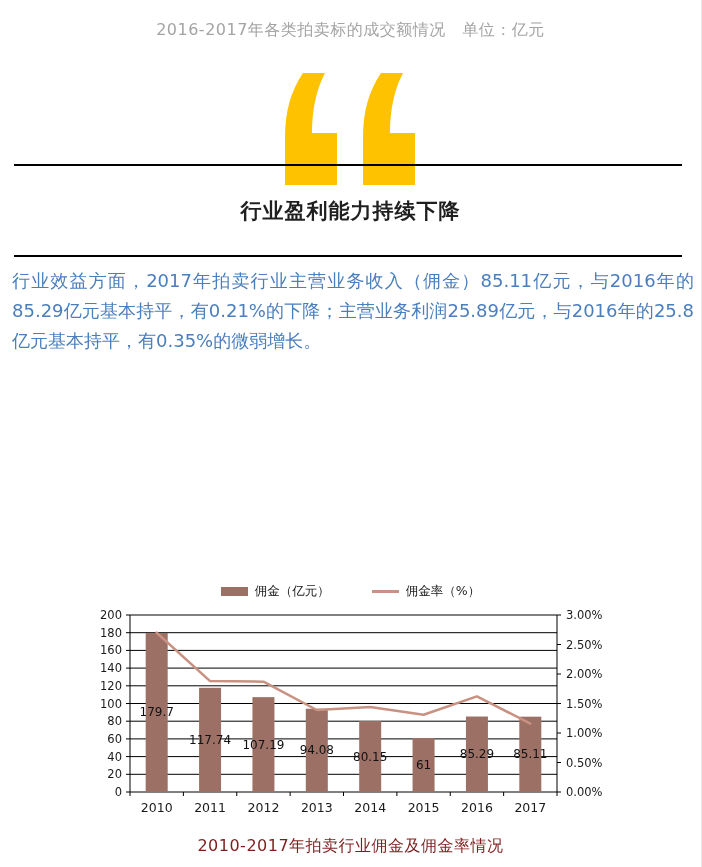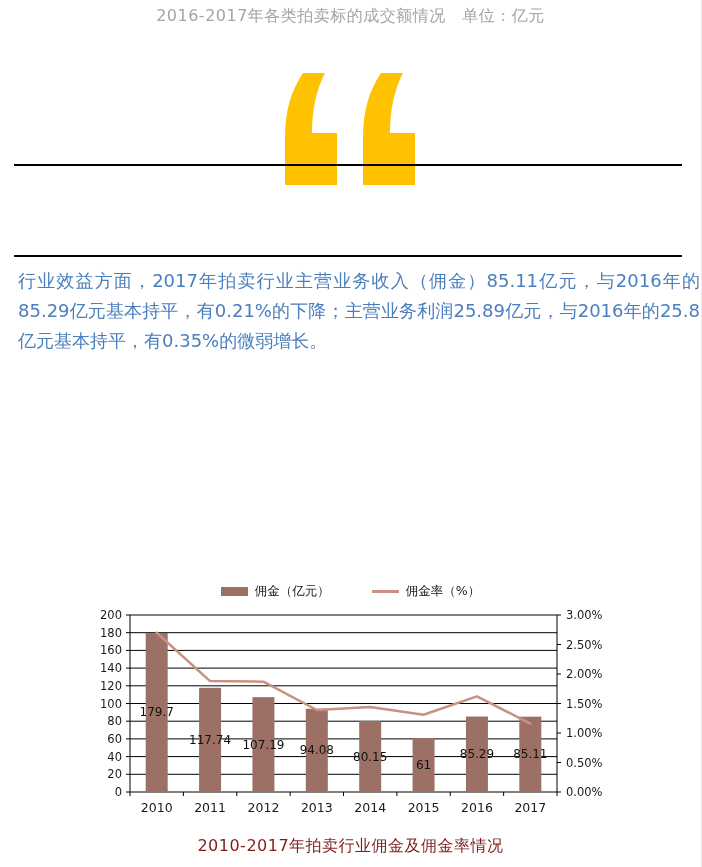--- a/index.html
+++ b/index.html
@@ -7,37 +7,37 @@
     position:relative;
     width:702px;
     height:867px;
     background:#ffffff;
     overflow:hidden;
     font-family:"DejaVu Sans","Liberation Sans",sans-serif;
     border-right:1px solid #ececec;
     box-sizing:border-box;
   }
   .top-title{
-    position:absolute;top:6px;left:0;width:100%;
+    position:absolute;top:20px;left:0;width:100%;
     text-align:center;font-size:16px;color:#a4a4a4;letter-spacing:.5px;
   }
   .quote-wrap{
     position:absolute;top:73px;left:285px;width:130px;height:112px;z-index:1;
   }
   .rule{
     position:absolute;left:14px;width:668px;height:2px;background:#000;z-index:2;
   }
   .rule-1{top:164px;}
   .rule-2{top:255px;}
   .heading{
     position:absolute;top:197px;left:0;width:100%;margin:0;
     text-align:center;font-size:21px;font-weight:bold;color:#1f1f1f;letter-spacing:1px;
   }
   .body-copy{
-    position:absolute;top:266px;left:18px;width:682px;
+    position:absolute;top:266px;left:12px;width:682px;
     color:#4a7ebd;font-size:18px;line-height:30px;text-align:justify;
   }
   .body-copy p{margin:0 0 6px 0;}
   .legend{
     position:absolute;top:583px;left:0;width:100%;
     display:flex;justify-content:center;align-items:flex-end;gap:42px;
     font-size:12.5px;color:#1a1a1a;z-index:3;
   }
   .legend .item{display:flex;align-items:center;gap:7px;}
   .swatch-bar{display:inline-block;width:27px;height:9px;}
@@ -57,20 +57,21 @@
 
   <div class="quote-wrap">
     <svg width="130" height="112" viewBox="0 0 130 112" xmlns="http://www.w3.org/2000/svg">
       <path d="M18 0 C6 18 0 38 0 64 L0 112 L52 112 L52 60 L27 60 C27 38 31 17 40 0 Z" fill="#ffc200"></path>
       <path d="M96 0 C84 18 78 38 78 64 L78 112 L130 112 L130 60 L105 60 C105 38 109 17 118 0 Z" fill="#ffc200"></path>
     </svg>
   </div>
 
   <div class="rule rule-1"></div>
 
+  <h2 class="heading">行业盈利能力持续下降</h2>
 
   <div class="rule rule-2"></div>
 
   <div class="body-copy">
     <p>行业效益方面，2017年拍卖行业主营业务收入（佣金）85.11亿元，与2016年的85.29亿元基本持平，有0.21%的下降；主营业务利润25.89亿元，与2016年的25.8亿元基本持平，有0.35%的微弱增长。</p>
   </div>
 
   <div class="legend">
     <span class="item">
       <span class="swatch-bar" style="background: rgb(157, 112, 102);"></span>

